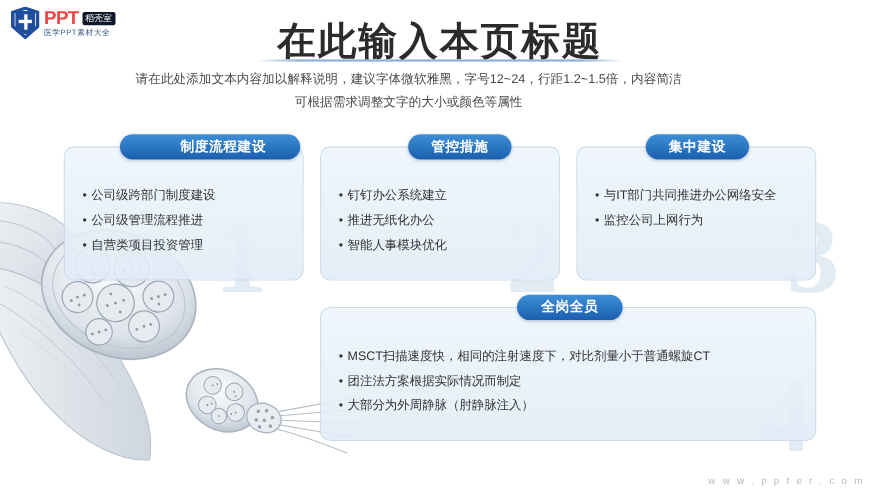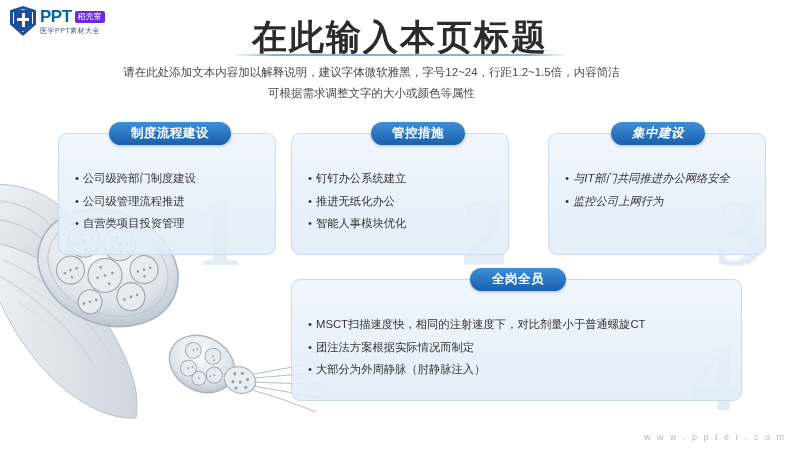--- a/index.html
+++ b/index.html
@@ -59,26 +59,26 @@
     justify-content: center;
   }
   .logo-row1 {
     display: flex;
     align-items: center;
     gap: 3px;
   }
   .logo-ppt {
     font-size: 17px;
     font-weight: bold;
-    color: #0369a1;
+    color: #ef4444;
     letter-spacing: -0.5px;
     line-height: 1;
   }
   .logo-badge {
-    background: #6d28d9;
+    background: #0f172a;
     color: #fff;
     font-size: 8px;
     padding: 2px 3px;
     border-radius: 2px;
     line-height: 1;
   }
   .logo-sub {
     font-size: 7px;
     color: #3b5a8c;
     letter-spacing: 0.5px;
@@ -136,21 +136,21 @@
   .card {
     position: absolute;
     background: linear-gradient(to bottom, rgba(238,245,251,0.94), rgba(225,236,247,0.88));
     border: 1px solid #ccdcec;
     border-radius: 9px;
     box-sizing: border-box;
   }
   .card-top   { top: 133px; height: 122px; width: 218px; }
   .card-1 { left: 58px; }
   .card-2 { left: 291px; }
-  .card-3 { left: 548px; font-style: italic; }
+  .card-3 { left: 524px; }
   .card-bottom {
     top: 279px;
     left: 291px;
     width: 451px;
     height: 122px;
   }
 
   .tag {
     position: absolute;
     top: -12px;
@@ -159,21 +159,21 @@
     background: linear-gradient(to bottom, #3d8fd6, #1a5fae);
     color: #ffffff;
     font-size: 12.5px;
     font-weight: bold;
     display: flex;
     align-items: center;
     justify-content: center;
     box-shadow: 0 1px 3px rgba(20,60,110,0.3);
     letter-spacing: 0.5px;
   }
-  .tag-1 { left: 50px;  width: 122px; }
+  .tag-1 { left: 50px;  width: 140px; padding-left: 24px; }
   .tag-2 { left: 79px;  width: 94px;  }
   .tag-3 { left: 62px;  width: 94px;  }
   .tag-4 { left: 178px; width: 96px;  }
 
   .bullets {
     position: absolute;
     left: 16px;
     right: 10px;
     top: 33px;
     margin: 0;

